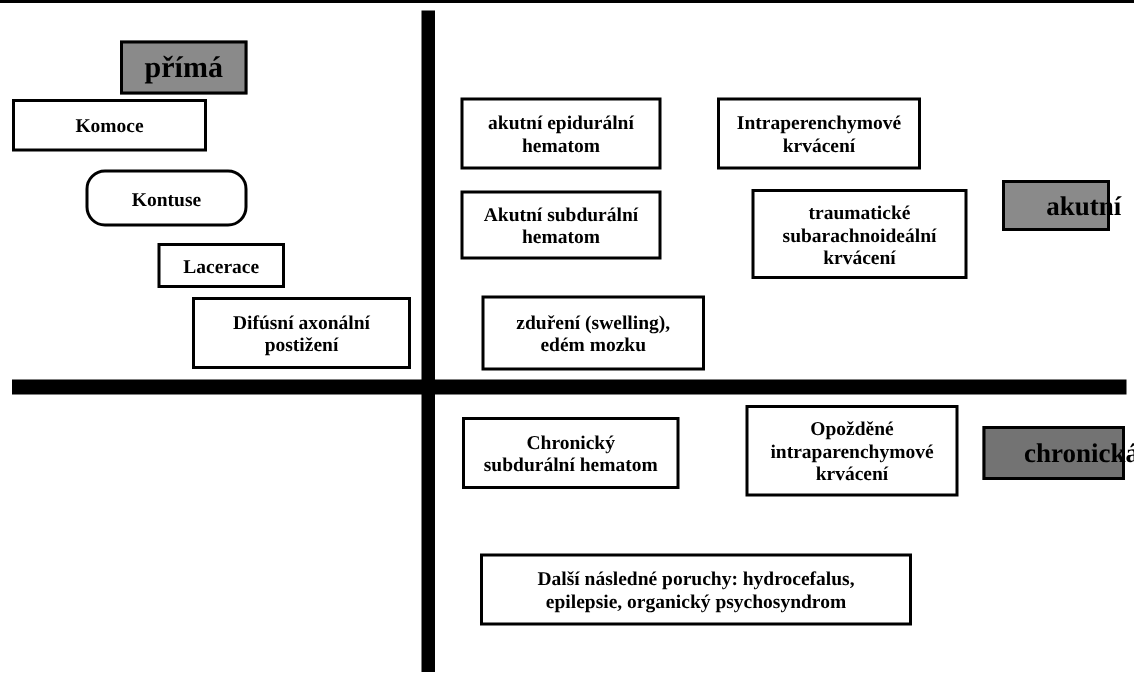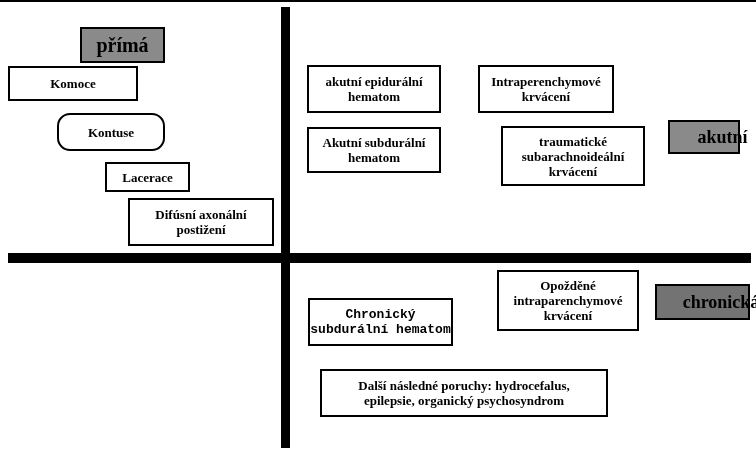--- a/index.html
+++ b/index.html
@@ -77,21 +77,21 @@
   .pos-kontuse   { left:  57px; top: 113px; width: 108px; height: 38px; border-radius: 13px; }
   .pos-lacerace  { left: 105px; top: 162px; width:  85px; height: 30px; }
   .pos-difusni   { left: 128px; top: 198px; width: 146px; height: 48px; }
   
   .pos-epidural  { left: 307px; top:  65px; width: 134px; height: 48px; }
   .pos-subdural  { left: 307px; top: 127px; width: 134px; height: 46px; }
   .pos-swelling  { left: 321px; top: 197px; width: 149px; height: 50px; }
   .pos-intrapar  { left: 478px; top:  65px; width: 136px; height: 48px; }
   .pos-subarach  { left: 478px; top: 126px; width: 144px; height: 60px; margin-left: 23px; }
   
-  .pos-chrsub    { left: 308px; top: 298px; width: 145px; height: 48px; font-family: Liberation Mono, monospace; }
+  .pos-chrsub    { left: 308px; top: 278px; width: 145px; height: 48px; }
   .pos-delayed   { left: 497px; top: 270px; width: 142px; height: 61px; }
   .pos-other     { left: 320px; top: 369px; width: 288px; height: 48px; }
 </style>
 </head>
 <body style="background: rgb(255, 255, 255);">
 
 <div class="stage">
 
   <div class="topline" style="background: rgb(0, 0, 0);"></div>
   <div class="vbar" style="background: rgb(0, 0, 0);"></div>
@@ -104,20 +104,22 @@
   <div class="wbox pos-komoce">Komoce</div>
   <div class="wbox pos-kontuse">Kontuse</div>
   <div class="wbox pos-lacerace">Lacerace</div>
   <div class="wbox pos-difusni">Difúsní axonální
 postižení</div>
 
   <div class="wbox pos-epidural">akutní epidurální
 hematom</div>
   <div class="wbox pos-subdural">Akutní subdurální
 hematom</div>
+  <div class="wbox pos-swelling">zduření (swelling),
+edém mozku</div>
   <div class="wbox pos-intrapar">Intraperenchymové
 krvácení</div>
   <div class="wbox pos-subarach">traumatické
 subarachnoideální
 krvácení</div>
 
   <div class="wbox pos-chrsub">Chronický
 subdurální hematom</div>
   <div class="wbox pos-delayed">Opožděné
 intraparenchymové

